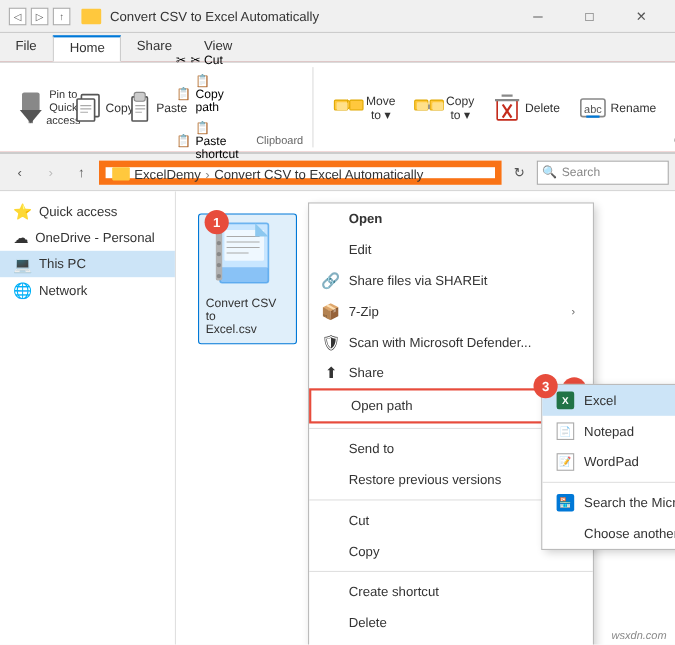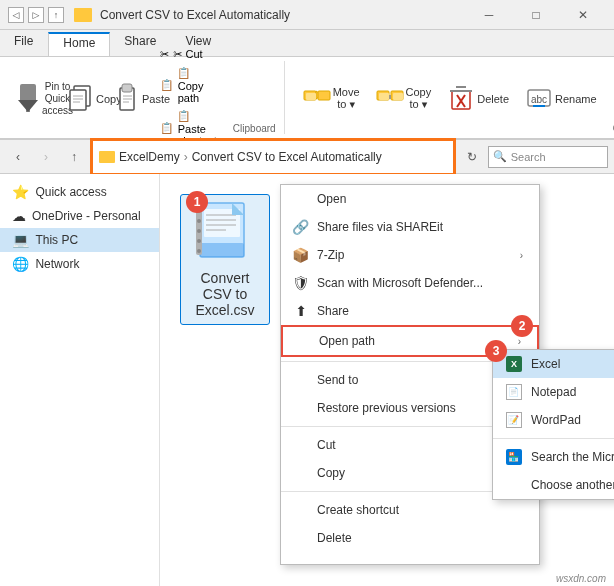--- a/index.html
+++ b/index.html
@@ -122,24 +122,23 @@
       cursor: pointer;
       border-radius: 3px;
       color: #555;
       font-size: 12px;
     }
     .nav-btn.disabled { color: #bbb; cursor: default; }
     .address-path {
       flex: 1;
       height: 22px;
       background: #fff;
-      border: 3px solid #f97316;
-      display: flex;
-      align-items: center;
-      padding: 16px 6px;
+      border: 6px solid #f97316;
+      display: flex;
+      padding: 0 6px;
       gap: 4px;
       font-size: 12px;
       color: #333;
     }
     .path-folder-icon { width: 16px; height: 12px; background: #ffc83d; border-radius: 1px; }
     .path-sep { color: #888; }
     .refresh-btn {
       width: 24px;
       height: 24px;
       display: flex;
@@ -224,21 +223,21 @@
       font-size: 12px;
     }
     .ctx-item {
       display: flex;
       align-items: center;
       padding: 6px 16px 6px 12px;
       cursor: pointer;
       color: #333;
       gap: 8px;
     }
-    .ctx-item.bold { font-weight: normal; }
+    .ctx-item.bold { font-weight: bold; }
     .ctx-separator { height: 1px; background: #e0e0e0; margin: 4px 0; }
     .ctx-arrow { margin-left: auto; color: #666; font-size: 10px; }
     .ctx-icon { width: 16px; height: 16px; display: flex; align-items: center; justify-content: center; font-size: 14px; }
 
     
     .sub-menu {
       position: absolute;
       top: 168px;
       left: 215px;
       width: 220px;
@@ -581,28 +580,32 @@
           <rect x="4" y="42" width="44" height="14" rx="2" fill="#4a9ded" opacity="0.5"></rect>
 
           <rect x="0" y="4" width="6" height="50" rx="2" fill="#b0b0b0"></rect>
           <circle cx="3" cy="10" r="2" fill="#888"></circle>
           <circle cx="3" cy="20" r="2" fill="#888"></circle>
           <circle cx="3" cy="30" r="2" fill="#888"></circle>
           <circle cx="3" cy="40" r="2" fill="#888"></circle>
           <circle cx="3" cy="50" r="2" fill="#888"></circle>
         </svg>
       </div>
-      <div class="file-label" style="font-size:14px; text-align:center; max-width:80px;">Convert CSV to<br>Excel.csv</div>
+      <div class="file-label" style="font-size:11px; text-align:left; max-width:80px;">Convert CSV to<br>Excel.csv</div>
     </div>
 
     
     <div class="context-menu" style="top:10px; left:120px;">
       <div class="ctx-item bold">
         <span class="ctx-icon"></span>
         <span>Open</span>
+      </div>
+      <div class="ctx-item">
+        <span class="ctx-icon"></span>
+        <span>Edit</span>
       </div>
       <div class="ctx-item">
         <span class="ctx-icon">🔗</span>
         <span>Share files via SHAREit</span>
       </div>
       <div class="ctx-item">
         <span class="ctx-icon">📦</span>
         <span>7-Zip</span>
         <span class="ctx-arrow">›</span>
       </div>

